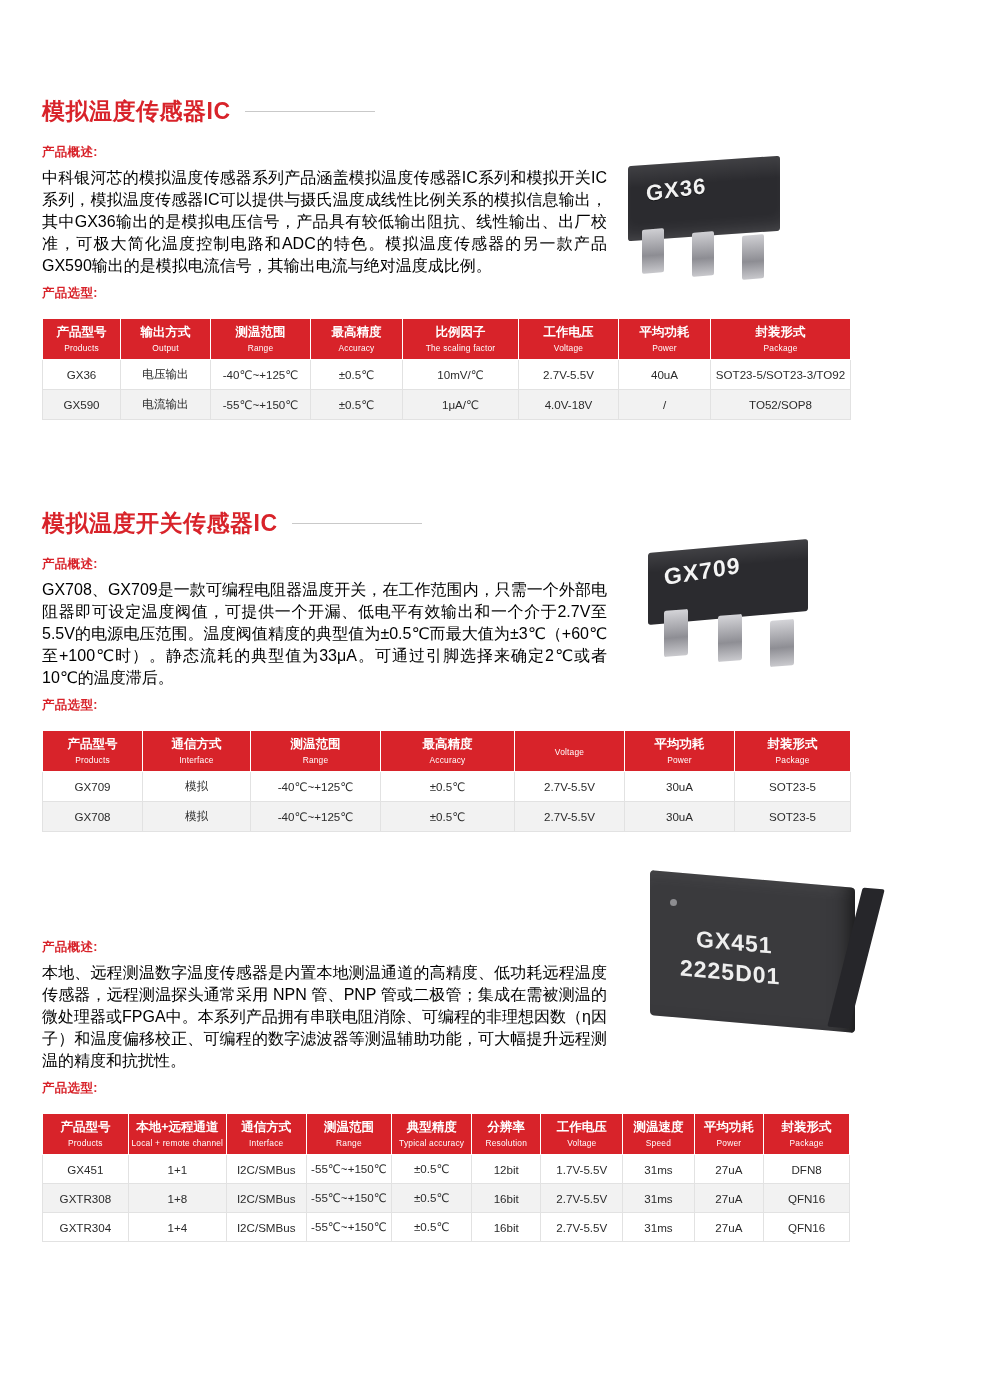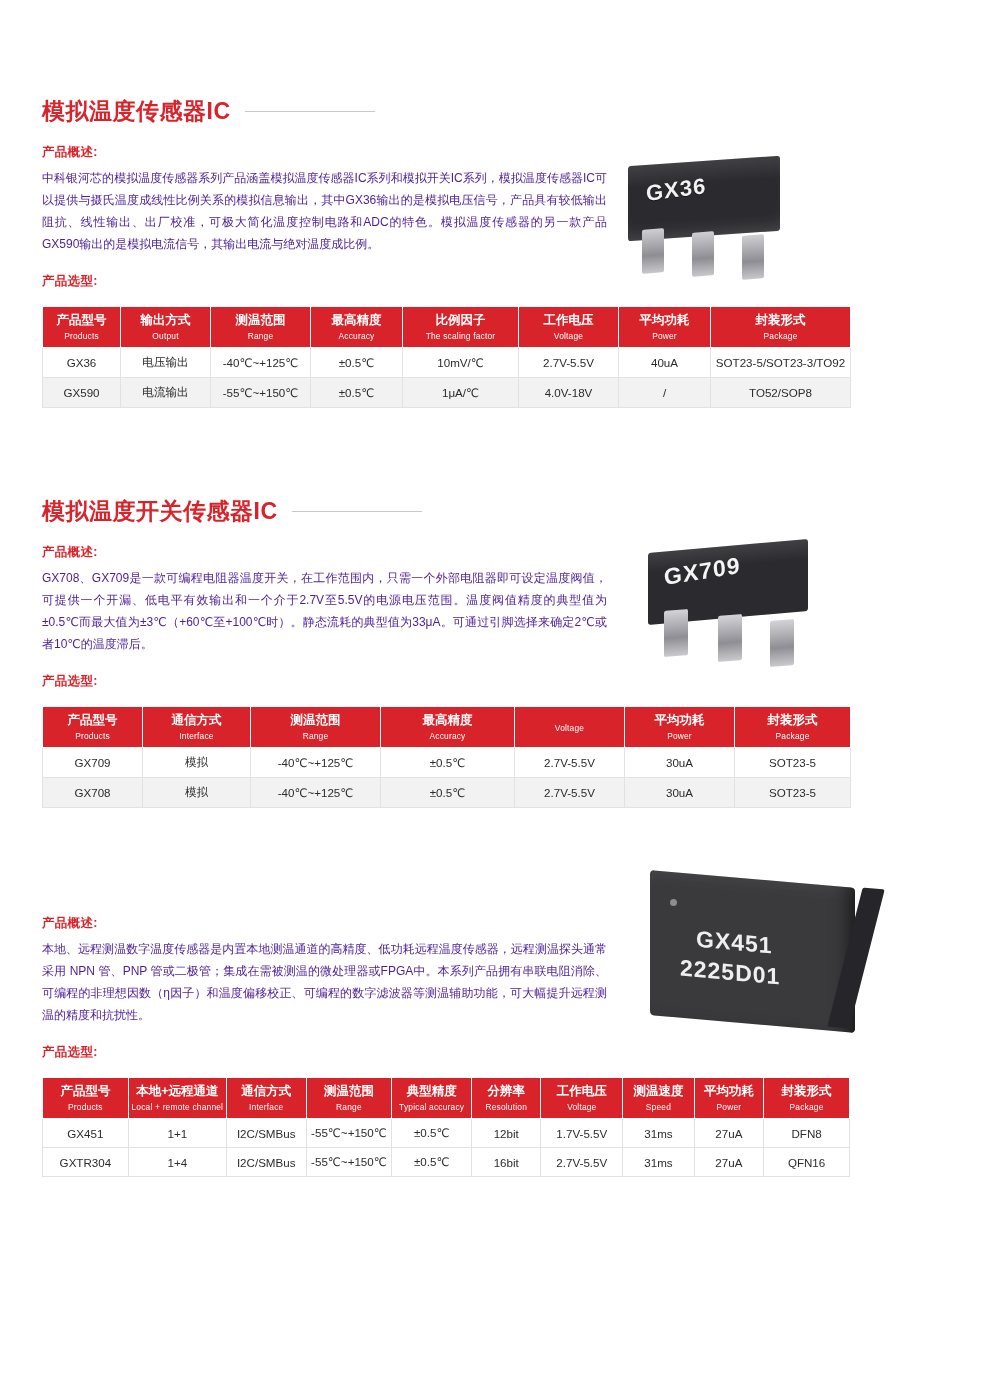--- a/index.html
+++ b/index.html
@@ -54,28 +54,28 @@
 
   .sub-label {
     margin-top: 17px;
     font-size: 12.5px;
     color: #d8232a;
     font-weight: bold;
     letter-spacing: 0.3px;
   }
   .desc {
     margin-top: 6px;
-    font-size: 12px;
+    font-size: 16px;
     line-height: 22px;
-    color: #4c1d95;
+    color: #000000;
     width: 565px;
     text-align: justify;
   }
   .sel-label {
-    margin-top: 18px;
+    margin-top: 8px;
     font-size: 12.5px;
     color: #d8232a;
     font-weight: bold;
     letter-spacing: 0.3px;
   }
 
   
   table.spec {
     border-collapse: collapse;
     margin-top: 16px;
@@ -446,20 +446,32 @@
           <td>1+1</td>
           <td>I2C/SMBus</td>
           <td>-55℃~+150℃</td>
           <td>±0.5℃</td>
           <td>12bit</td>
           <td>1.7V-5.5V</td>
           <td>31ms</td>
           <td>27uA</td>
           <td>DFN8</td>
         </tr>
+        <tr class="alt">
+          <td>GXTR308</td>
+          <td>1+8</td>
+          <td>I2C/SMBus</td>
+          <td>-55℃~+150℃</td>
+          <td>±0.5℃</td>
+          <td>16bit</td>
+          <td>2.7V-5.5V</td>
+          <td>31ms</td>
+          <td>27uA</td>
+          <td>QFN16</td>
+        </tr>
         <tr>
           <td>GXTR304</td>
           <td>1+4</td>
           <td>I2C/SMBus</td>
           <td>-55℃~+150℃</td>
           <td>±0.5℃</td>
           <td>16bit</td>
           <td>2.7V-5.5V</td>
           <td>31ms</td>
           <td>27uA</td>

